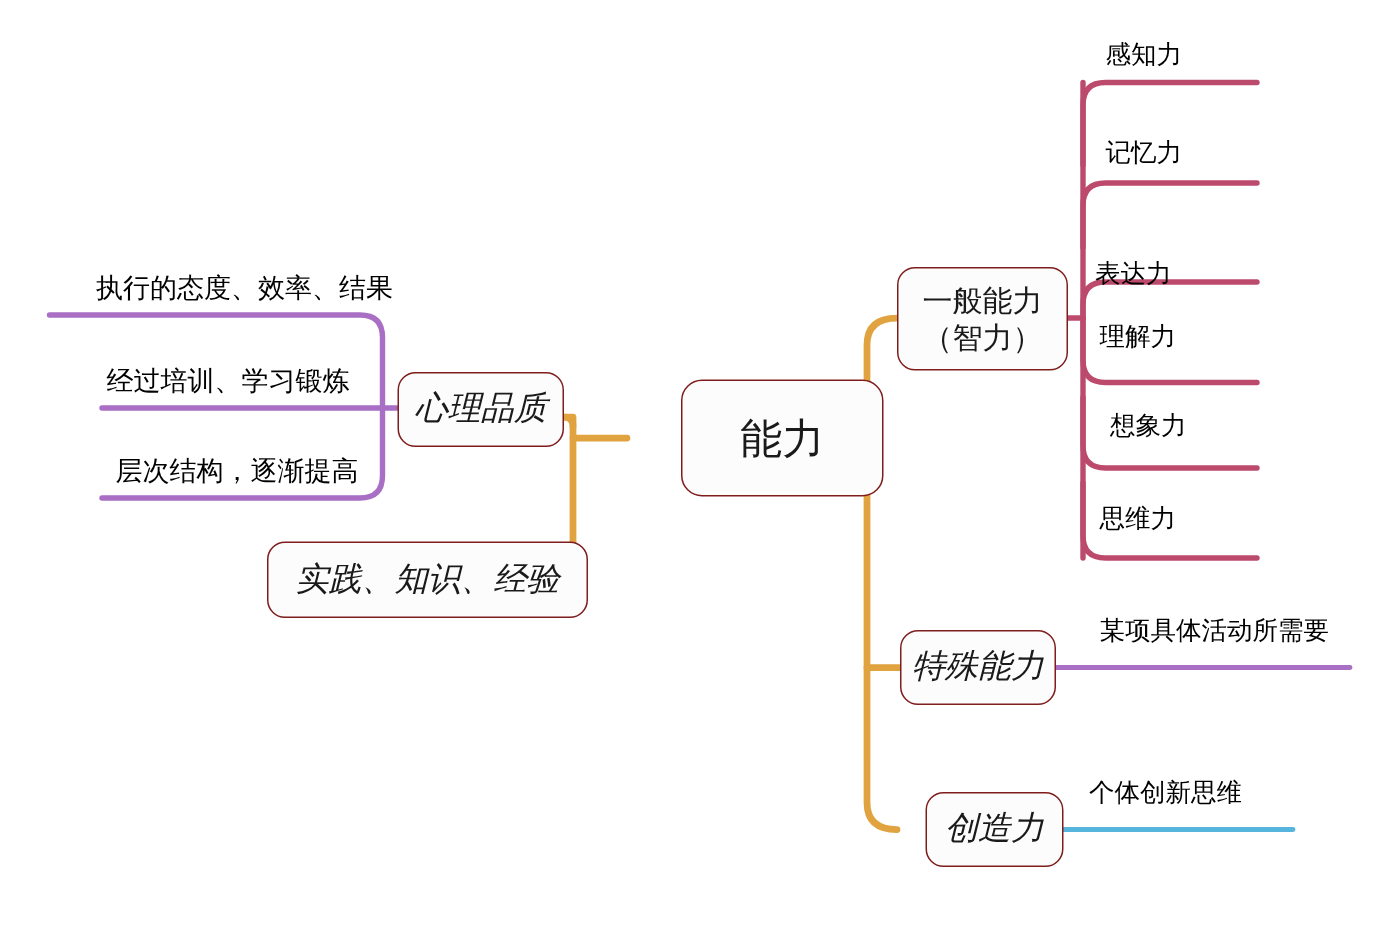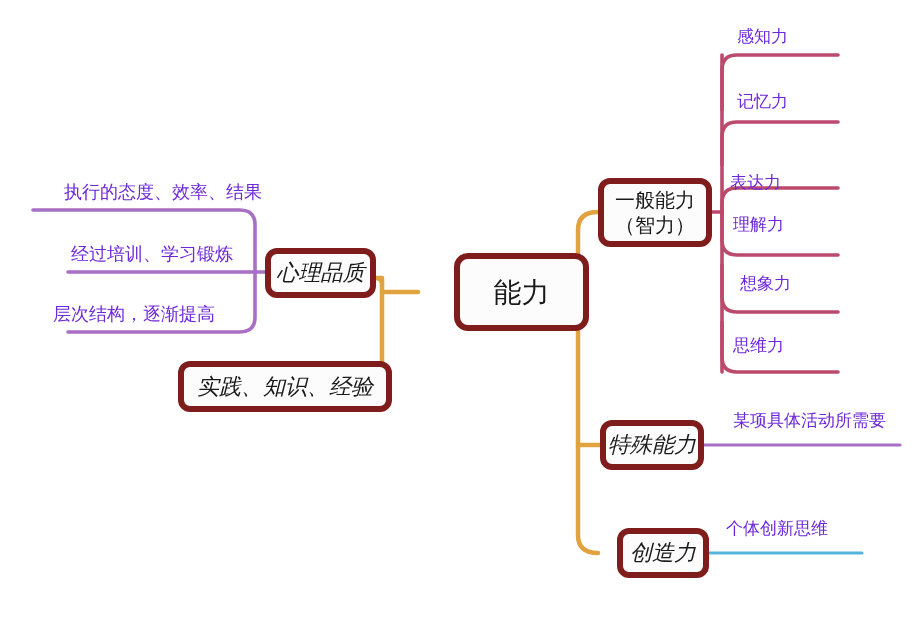--- a/index.html
+++ b/index.html
@@ -22,21 +22,21 @@
     left: 0;
     top: 0;
     width: 917px;
     height: 617px;
     pointer-events: none;
   }
   .node {
     position: absolute;
     box-sizing: border-box;
     background: #fcfcfc;
-    border: 6px solid #7f1d1d;
+    border: 1px solid #7f1d1d;
     border-radius: 12px;
     display: flex;
     align-items: center;
     justify-content: center;
     text-align: center;
     color: #1a1a1a;
     line-height: 1.25;
     white-space: pre-line;
     z-index: 3;
   }
@@ -47,21 +47,21 @@
   }
   .node.lvl1 {
     font-size: 22px;
     font-style: italic;
   }
   .node.lvl1-small {
     font-size: 20px;
   }
   .leaf-label {
     position: absolute;
-    color: #6d28d9;
+    color: #000000;
     font-size: 17px;
     white-space: nowrap;
     z-index: 3;
   }
   .leaf-label.mid {
     font-size: 18px;
   }
 </style>
 </head>
 <body>
@@ -123,21 +123,21 @@
   </div>
 
   <div class="leaf-label mid" style="left:36px; top:180px;margin-left:28px;">
     <span>执行的态度、效率、结果</span>
   </div>
 
   <div class="leaf-label mid" style="left:71px; top:242px;">
     <span>经过培训、学习锻炼</span>
   </div>
 
-  <div class="leaf-label mid" style="left:53px; top:302px;">
+  <div class="leaf-label mid" style="left:77px; top:302px;">
     <span>层次结构，逐渐提高</span>
   </div>
 
   <div class="node lvl1-small" style="left:598px; top:178px; width:114px; height:69px;">
     <span>一般能力
 （智力）</span>
   </div>
 
   <div class="node lvl1" style="left:600px; top:420px; width:104px; height:50px;">
     <span>特殊能力</span>

